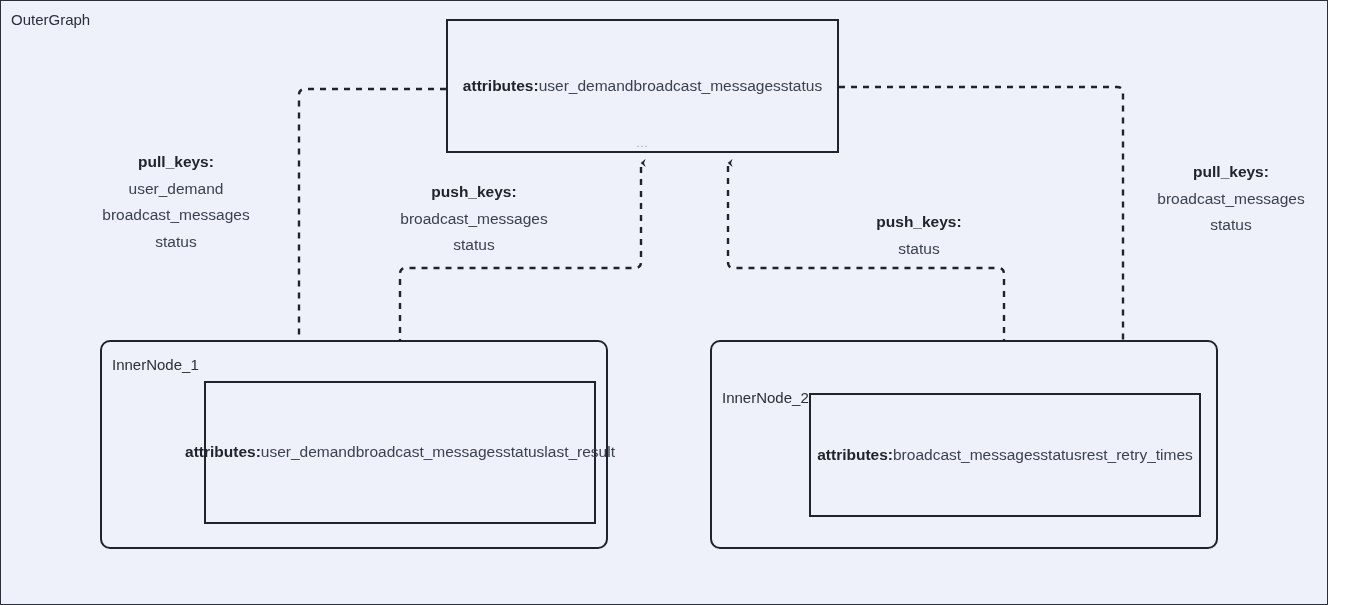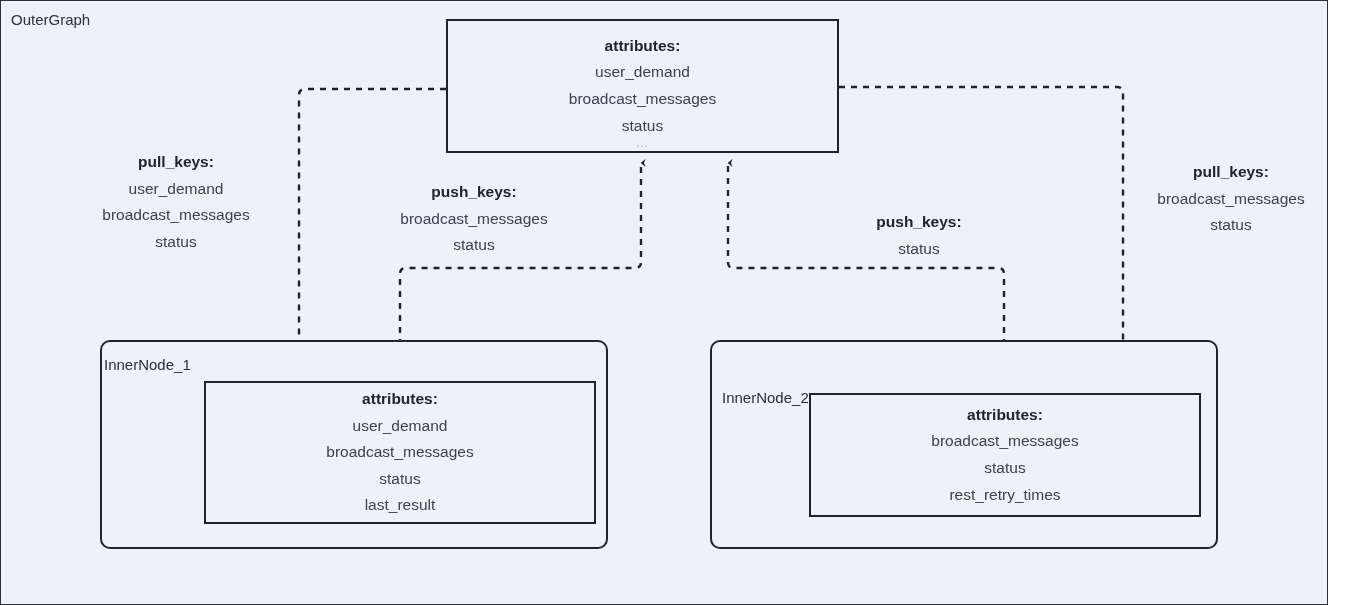--- a/index.html
+++ b/index.html
@@ -33,21 +33,20 @@
     font-size: 15px;
     line-height: 1;
     white-space: nowrap;
   }
   .box {
     position: absolute;
     box-sizing: border-box;
     border: 2px solid #1f232b;
     background: #eef1fa;
     display: flex;
-    flex-direction: column;
     align-items: center;
     justify-content: center;
   }
   .cluster {
     position: absolute;
     box-sizing: border-box;
     border: 2px solid #1f232b;
     border-radius: 10px;
     background: #eef1fa;
   }
@@ -145,21 +144,21 @@
     <div class="lbl-val">status</div>
   </div>
 
   <div class="edge-label" style="left:1135px; top:158px; width:190px;">
     <div class="lbl-key">pull_keys:</div>
     <div class="lbl-val">broadcast_messages</div>
     <div class="lbl-val">status</div>
   </div>
 
   <div class="cluster" style="left:99px; top:339px; width:508px; height:209px;">
-    <div class="subgraph-title" style="left:2px; top:15px;">InnerNode_1</div>
+    <div class="subgraph-title" style="left:10px; top:15px;">InnerNode_1</div>
   </div>
   <div class="box" style="left:203px; top:380px; width:392px; height:143px;">
     <div class="attr-head">attributes:</div>
     <div class="attr-line">user_demand</div>
     <div class="attr-line">broadcast_messages</div>
     <div class="attr-line">status</div>
     <div class="attr-line">last_result</div>
   </div>
 
   <div class="cluster" style="left:709px; top:339px; width:508px; height:209px;">

